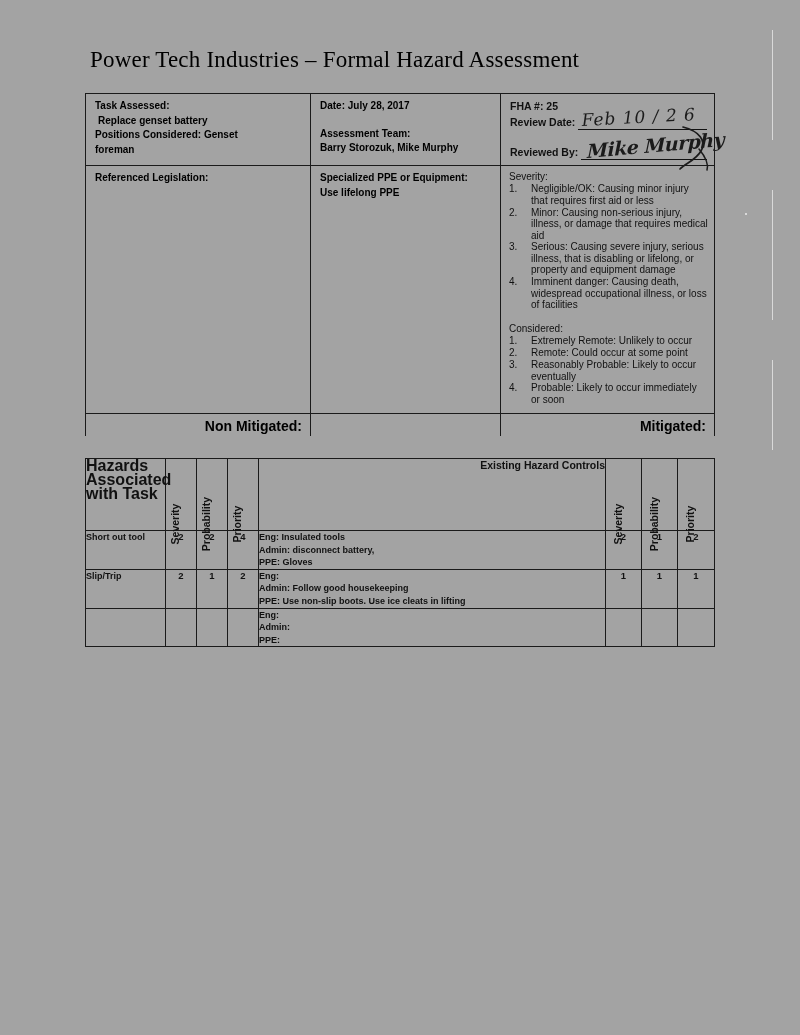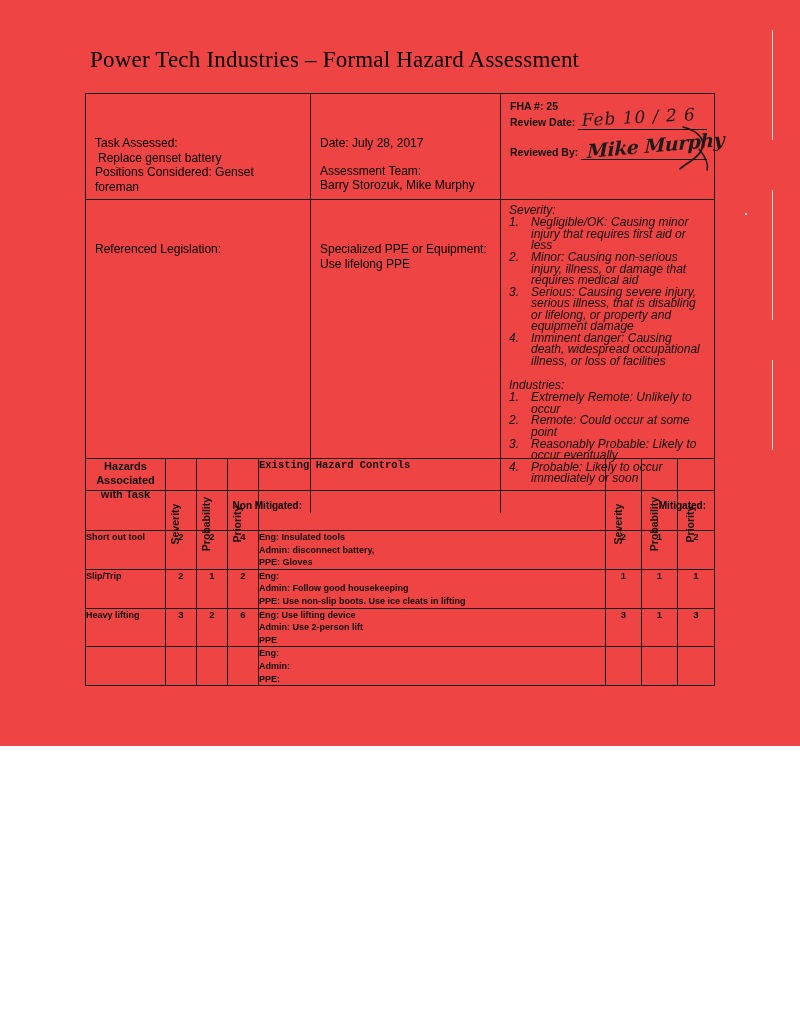--- a/index.html
+++ b/index.html
@@ -5,22 +5,22 @@
   * { box-sizing: border-box; }
   html, body {
     margin: 0; padding: 0;
     width: 800px; height: 1035px;
     background: #ffffff;
     font-family: "Liberation Sans", sans-serif;
     color: #111;
   }
   .page {
     position: relative;
-    width: 800px; height: 746px;
-    background: #ef4444;
+    width: 800px; height: 1035px;
+    background: #a3a3a3;
     overflow: hidden;
   }
 
   
   .doc-title {
     position: absolute;
     left: 90px; top: 47px;
     font-family: "Liberation Serif", serif;
     font-size: 23px;
     font-weight: 400;
@@ -39,25 +39,24 @@
   }
   .fha-table td {
     border: 1.6px solid #1a1a1a;
     vertical-align: top;
     padding: 0;
   }
 
   .cellpad { padding: 5px 7px 5px 9px; }
 
   .lbl {
-    font-size: 12px;
-    font-weight: normal;
+    font-size: 10px;
+    font-weight: bold;
     line-height: 14.5px;
     color: #000;
-    margin-top: 37px;
   }
   .spacer-line { height: 13px; }
 
   
   .fha-block { font-size: 10.5px; font-weight: bold; line-height: 15px; position: relative; }
   .sig-row { display: flex; align-items: flex-end; margin-top: 1px; }
   .sig-row .sig-label { white-space: nowrap; }
   .sig-line {
     flex: 1;
     border-bottom: 1.4px solid #111;
@@ -91,74 +90,73 @@
     letter-spacing: -0.5px;
   }
   .sig-flourish {
     position: absolute;
     right: -4px; bottom: -12px;
     width: 34px; height: 46px;
     pointer-events: none;
   }
 
   
-  .legend { padding: 5px 6px 5px 8px; font-size: 12px; line-height: 11.4px; color: #111; font-style: italic; }
+  .legend { padding: 5px 6px 5px 8px; font-size: 10px; line-height: 11.4px; color: #111; }
   .legend .head { font-weight: 400; margin-bottom: 1px; }
   .legend ol { margin: 0 0 0 0; padding: 0; list-style: none; }
   .legend li { display: flex; margin-bottom: 0.5px; }
   .legend li .num { width: 22px; flex: 0 0 22px; }
   .legend li .txt { flex: 1; }
   .legend .gap { height: 12px; }
 
   
   .banner-cell { height: 22px; position: relative; }
   .banner-text {
-    font-size: 10px; font-weight: bold; color: #000;
+    font-size: 14px; font-weight: bold; color: #000;
     position: absolute; bottom: 2px; right: 8px;
     white-space: nowrap;
   }
 
   
   .grid {
     position: absolute;
     left: 85px; top: 458px;
     width: 629px;
     border-collapse: collapse;
     table-layout: fixed;
   }
   .grid td, .grid th {
     border: 1.5px solid #1a1a1a;
     padding: 0;
     vertical-align: top;
   }
   .grid th { font-weight: bold; }
 
   .hdr-hazard {
-    font-size: 11px; font-weight: bold; text-align: center;
+    font-size: 16px; font-weight: bold; text-align: left;
     padding: 8px 0 0 8px; line-height: 14px; vertical-align: top;
   }
   .hdr-rot {
     height: 72px;
     position: relative;
   }
   .hdr-rot span {
     position: absolute;
     left: 50%; bottom: 6px;
     transform: translateX(-50%) rotate(-90deg);
     transform-origin: center bottom;
     font-size: 10.5px; font-weight: bold;
     white-space: nowrap;
     display: block;
   }
   .hdr-controls {
     font-size: 10.5px; font-weight: bold;
     padding-left: 9px;
     vertical-align: middle;
-    text-align: left;
-    font-family: Liberation Mono, monospace;
+    text-align: right;
   }
 
   .cell-hazard {
     font-size: 9px; font-weight: bold;
     padding: 4px 3px 3px 6px;
     line-height: 12px;
   }
   .cell-num {
     font-size: 9.5px; font-weight: bold;
     text-align: center;
@@ -261,21 +259,21 @@
               <li>
                 <span class="num">3.</span>
                 <span class="txt">Serious: Causing severe injury, serious illness, that is disabling or lifelong, or property and equipment damage</span>
               </li>
               <li>
                 <span class="num">4.</span>
                 <span class="txt">Imminent danger: Causing death, widespread occupational illness, or loss of facilities</span>
               </li>
             </ol>
             <div class="gap"></div>
-            <div class="head">Industries:</div>
+            <div class="head">Considered:</div>
             <ol>
               <li>
                 <span class="num">1.</span>
                 <span class="txt">Extremely Remote:  Unlikely to occur</span>
               </li>
               <li>
                 <span class="num">2.</span>
                 <span class="txt">Remote:  Could occur at some point</span>
               </li>
               <li>
@@ -369,34 +367,20 @@
         <td class="cell-controls">
           <div>Eng:</div>
           <div>Admin:  Follow good housekeeping</div>
           <div>PPE:  Use non-slip boots.  Use ice cleats in lifting</div>
         </td>
         <td class="cell-num">1</td>
         <td class="cell-num">1</td>
         <td class="cell-num">1</td>
       </tr>
 
-      <tr>
-        <td class="cell-hazard">Heavy lifting</td>
-        <td class="cell-num">3</td>
-        <td class="cell-num">2</td>
-        <td class="cell-num">6</td>
-        <td class="cell-controls">
-          <div>Eng:  Use lifting device</div>
-          <div>Admin:  Use 2-person lift</div>
-          <div>PPE</div>
-        </td>
-        <td class="cell-num">3</td>
-        <td class="cell-num">1</td>
-        <td class="cell-num">3</td>
-      </tr>
 
       <tr>
         <td class="cell-hazard"></td>
         <td class="cell-num"></td>
         <td class="cell-num"></td>
         <td class="cell-num"></td>
         <td class="cell-controls">
           <div>Eng:</div>
           <div>Admin:</div>
           <div>PPE:</div>

